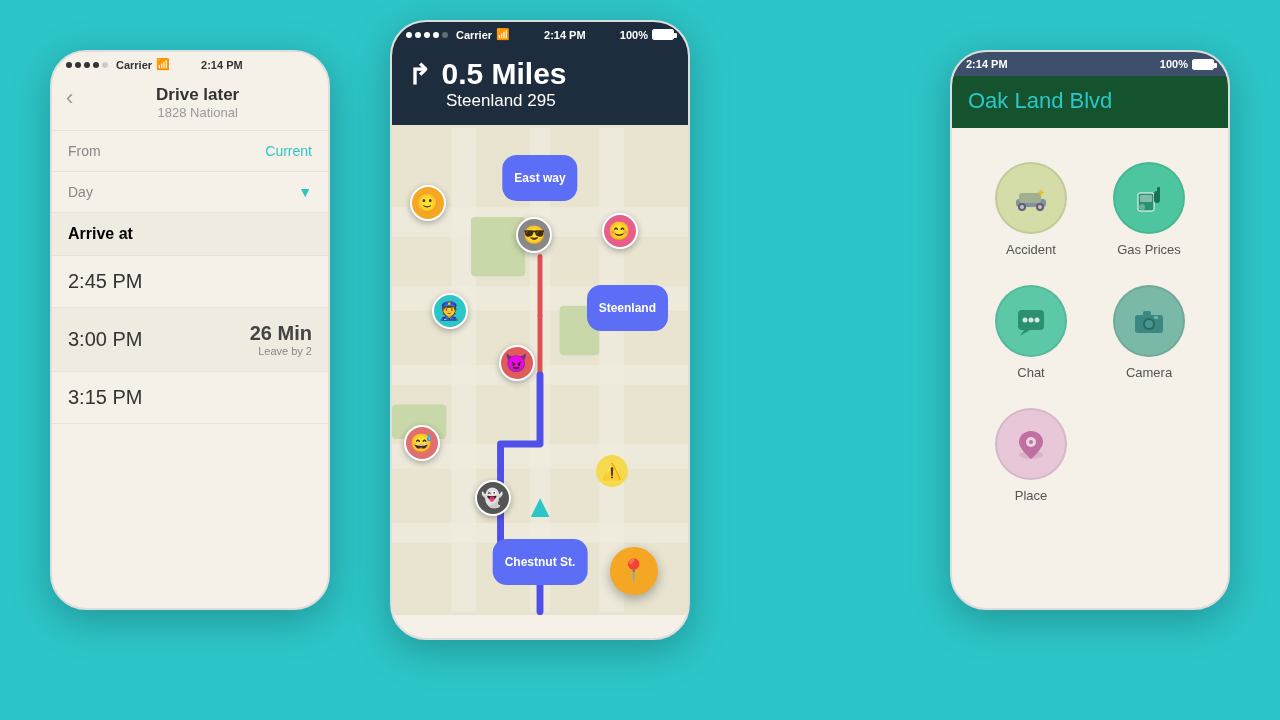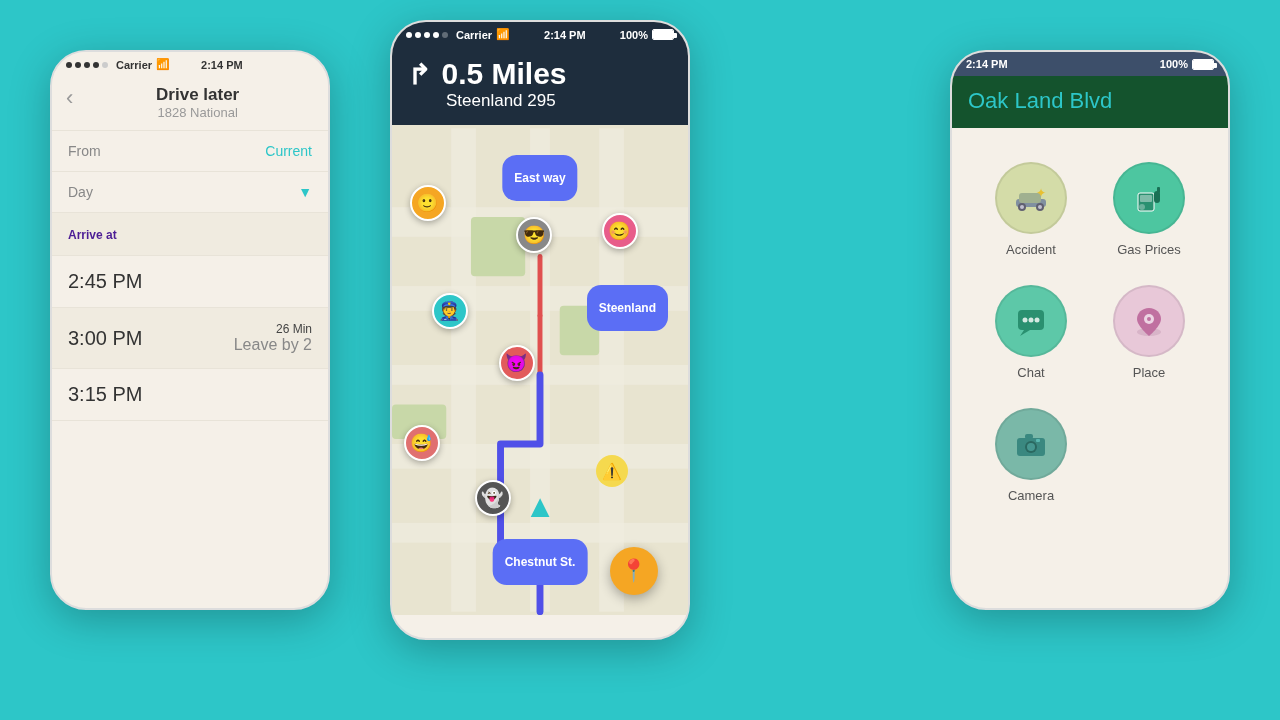--- a/index.html
+++ b/index.html
@@ -135,23 +135,23 @@
       font-size: 14px;
       color: #2dc6c8;
     }
 
     .arrive-section {
       background: #f0ebe0;
       padding: 12px 16px;
       border-bottom: 1px solid #e8e3d8;
     }
     .arrive-label {
-      font-size: 12px;
+      font-size: 16px;
       font-weight: 600;
-      color: #4c1d95;
+      color: #000000;
     }
 
     .time-row {
       padding: 14px 16px;
       border-bottom: 1px solid #e8e3d8;
       display: flex;
       justify-content: space-between;
       align-items: center;
     }
     .time-row.highlighted {
@@ -161,22 +161,22 @@
       font-size: 20px;
       font-weight: 500;
       color: #333;
     }
     .time-detail {
       font-size: 13px;
       color: #888;
       text-align: right;
     }
     .time-mins {
-      font-size: 12px;
-      font-weight: 400;
+      font-size: 20px;
+      font-weight: 700;
       color: #444;
       text-align: right;
     }
 
     
     .center-nav-bar {
       background: #1e2d3d;
       padding: 10px 16px 14px;
       color: white;
     }
@@ -384,21 +384,21 @@
     <div class="arrive-section">
       <span class="arrive-label">Arrive at</span>
     </div>
     <div class="time-row">
       <span class="time-text">2:45 PM</span>
     </div>
     <div class="time-row highlighted">
       <span class="time-text">3:00 PM</span>
       <div class="time-detail">
         <div class="time-mins">26 Min</div>
-        <div style="font-size:16px;color:#888;">Leave by 2</div>
+        <div style="font-size:11px;color:#888;">Leave by 2</div>
       </div>
     </div>
     <div class="time-row">
       <span class="time-text">3:15 PM</span>
     </div>
   </div>
 </div>
 
 <div class="phone phone-center">
   <div class="status-bar dark">
@@ -526,37 +526,37 @@
           <polygon points="12,28 8,34 18,28" fill="#2a9070"></polygon>
           <circle cx="13" cy="18" r="2.5" fill="white" opacity="0.8"></circle>
           <circle cx="19" cy="18" r="2.5" fill="white" opacity="0.8"></circle>
           <circle cx="25" cy="18" r="2.5" fill="white" opacity="0.8"></circle>
         </svg>
       </div>
       <span class="icon-label">Chat</span>
     </div>
 
     <div class="icon-item">
-      <div class="icon-circle place-bg">
-        <svg width="38" height="38" viewBox="0 0 38 38">
-          <ellipse cx="19" cy="30" rx="12" ry="4" fill="#c8a0b8" opacity="0.5"></ellipse>
-          <path d="M19 6 C12 6 7 11 7 17 C7 24 19 34 19 34 C19 34 31 24 31 17 C31 11 26 6 19 6Z" fill="#c070a0"></path>
-          <circle cx="19" cy="17" r="5" fill="white" opacity="0.7"></circle>
-          <circle cx="19" cy="17" r="2" fill="#c070a0"></circle>
-        </svg>
-      </div>
-      <span class="icon-label">Place</span>
-    </div>
-
-    <div class="icon-item">
       <div class="icon-circle camera-bg">
         <svg width="38" height="38" viewBox="0 0 38 38">
           <rect x="5" y="13" width="28" height="18" rx="3" fill="#3a8880"></rect>
           <circle cx="19" cy="22" r="6" fill="#2a6860"></circle>
           <circle cx="19" cy="22" r="4" fill="#5ab8b0" opacity="0.6"></circle>
           <rect x="13" y="9" width="8" height="5" rx="2" fill="#3a8880"></rect>
           <rect x="24" y="14" width="4" height="3" rx="1" fill="#5ab8b0"></rect>
         </svg>
       </div>
       <span class="icon-label">Camera</span>
     </div>
+
+    <div class="icon-item">
+      <div class="icon-circle place-bg">
+        <svg width="38" height="38" viewBox="0 0 38 38">
+          <ellipse cx="19" cy="30" rx="12" ry="4" fill="#c8a0b8" opacity="0.5"></ellipse>
+          <path d="M19 6 C12 6 7 11 7 17 C7 24 19 34 19 34 C19 34 31 24 31 17 C31 11 26 6 19 6Z" fill="#c070a0"></path>
+          <circle cx="19" cy="17" r="5" fill="white" opacity="0.7"></circle>
+          <circle cx="19" cy="17" r="2" fill="#c070a0"></circle>
+        </svg>
+      </div>
+      <span class="icon-label">Place</span>
+    </div>
   </div>
 </div>
 
 </body></html>

